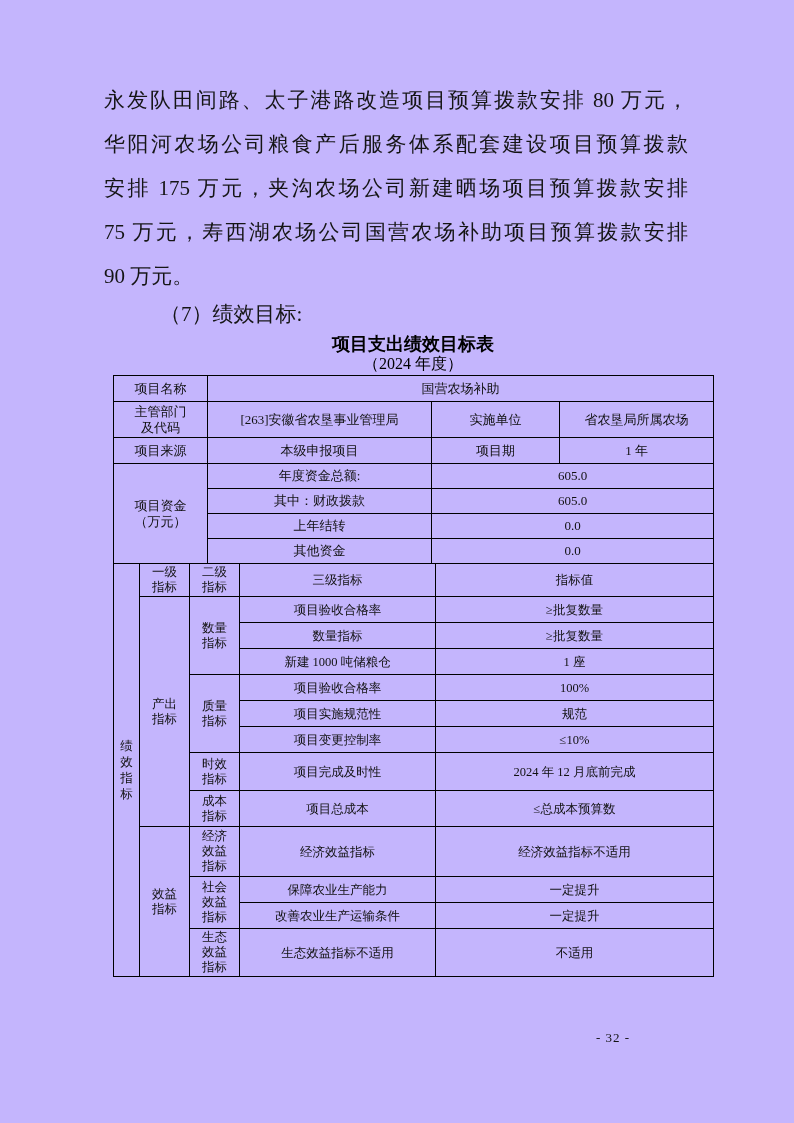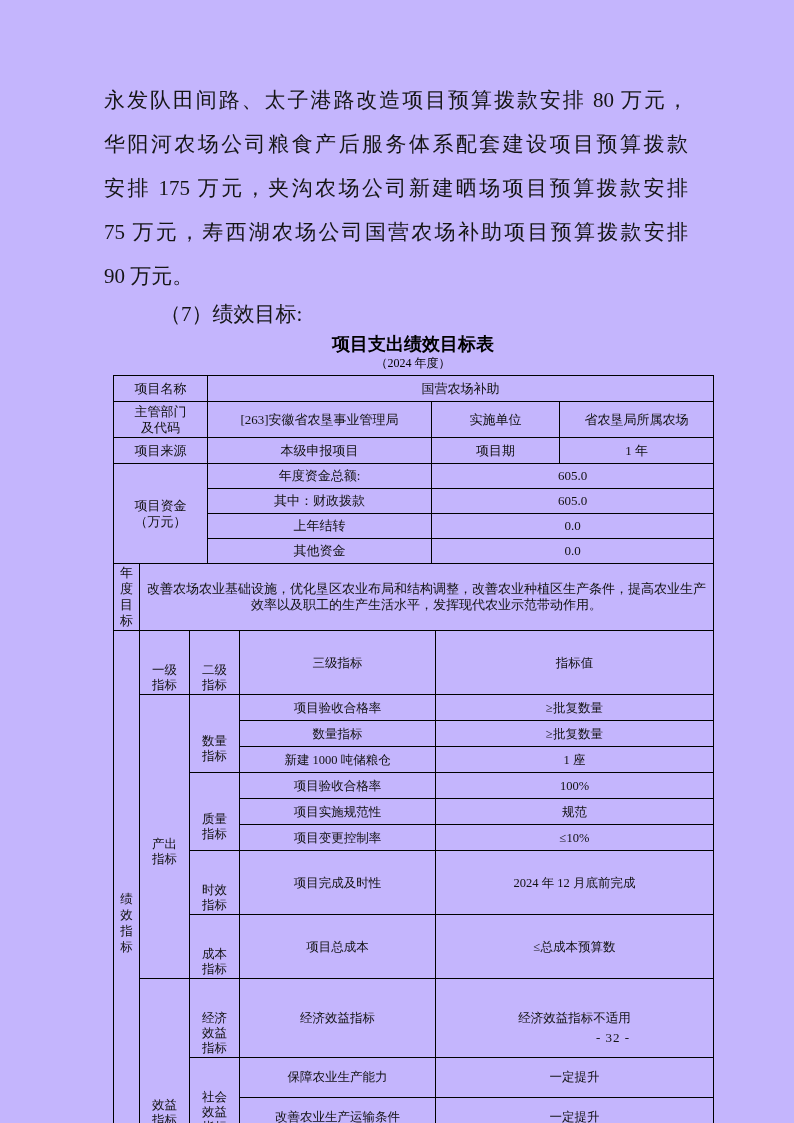--- a/index.html
+++ b/index.html
@@ -44,21 +44,21 @@
     font-weight: 700;
     font-size: 18px;
     line-height: 24px;
     margin-top: 2px;
     color: #000;
   }
   .table-subtitle {
     margin-left: 113px;
     width: 600px;
     text-align: center;
-    font-size: 12px;
+    font-size: 16px;
     line-height: 15px;
     color: #000;
   }
   
   table.t {
     border-collapse: collapse;
     table-layout: fixed;
     margin-left: 113px;
     width: 600px;
   }
@@ -86,21 +86,20 @@
     vertical-align: top;
     padding-top: 8px;
   }
   span.w28 {
     display: inline-block;
     width: 27px;
     line-height: 15px;
     word-break: break-all;
     text-align: center;
     vertical-align: middle;
-    margin-top: 31px;
   }
   span.w58 {
     display: inline-block;
     width: 58px;
     line-height: 16px;
     word-break: break-all;
     text-align: center;
     vertical-align: middle;
   }
   .page-number {
@@ -167,32 +166,20 @@
       <td>上年结转</td>
       <td colspan="2">0.0</td>
     </tr>
     <tr style="height:25px">
       <td>其他资金</td>
       <td colspan="2">0.0</td>
     </tr>
   </tbody>
     </table>
 
-  <table class="t stick goal">
-    <colgroup>
-      <col style="width:26px">
-        <col style="width:574px">
-    </colgroup>
-    <tbody>
-        <tr style="height:52px">
-      <td class="vlab">年度目标</td>
-      <td class="goaltext">改善农场农业基础设施，优化垦区农业布局和结构调整，改善农业种植区生产条件，提高农业生产效率以及职工的生产生活水平，发挥现代农业示范带动作用。</td>
-    </tr>
-  </tbody>
-    </table>
 
   <table class="t stick ind">
     <colgroup>
       <col style="width:26px">
         <col style="width:50px">
         <col style="width:50px">
         <col style="width:196px">
         <col style="width:278px">
     </colgroup>
     <tbody>

